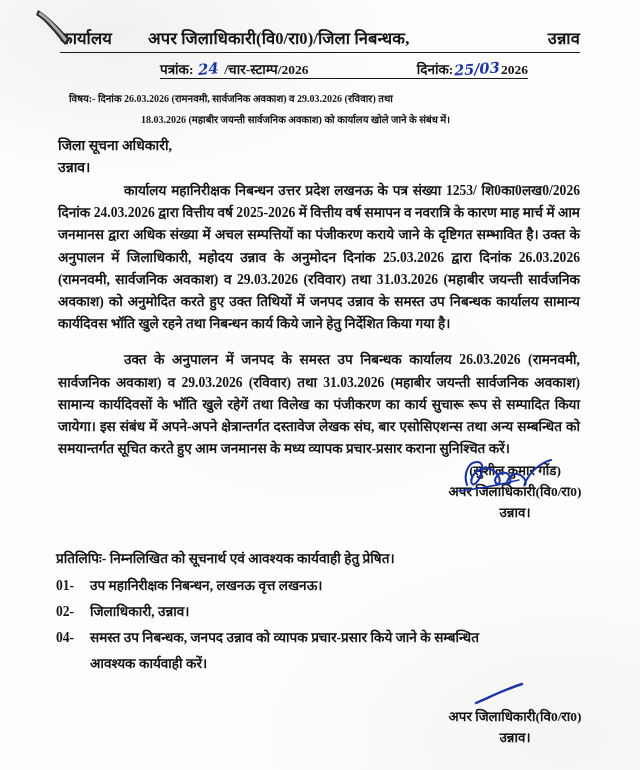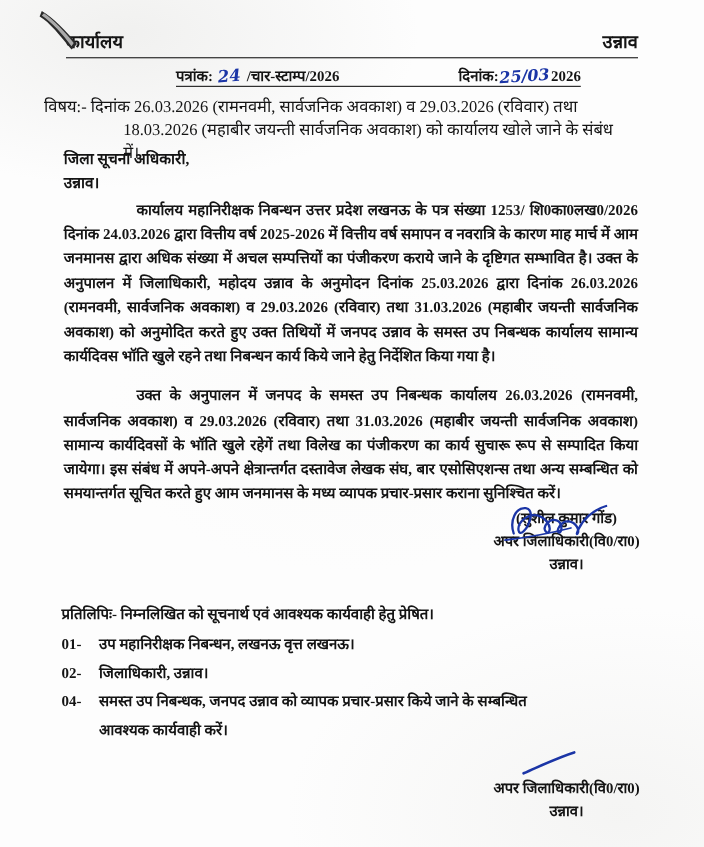--- a/index.html
+++ b/index.html
@@ -115,25 +115,25 @@
     font-size: 14.5px;
     padding: 0 1px;
     display: inline-block;
     transform: rotate(-4deg);
   }
   .date-year { }
 
   
   .subject {
     position: absolute;
-    left: 40px;
+    left: 69px;
     top: 88px;
     width: 520px;
-    font-size: 15px;
-    font-weight: 400;
+    font-size: 10px;
+    font-weight: 700;
     line-height: 21px;
   }
   .subject-l2 { padding-left: 72px; }
 
   
   .addressee {
     position: absolute;
     left: 58px;
     top: 135px;
     font-size: 14px;
@@ -234,20 +234,21 @@
   <svg class="clip-artifact" viewBox="0 0 46 40">
     <path d="M4,2 C14,8 26,20 36,32 L31,37 C21,25 11,12 2,7 Z" fill="#2a2a2a"></path>
     <path d="M6,4 C15,10 25,21 33,31 L31,34 C23,23 13,12 4,6 Z" fill="#f0f0f0" opacity="0.65"></path>
   </svg>
 
   <div class="content">
 
     <div class="letterhead">
       <div class="letterhead-row">
         <span class="lh-office">कार्यालय</span>
+        <span class="lh-designation">अपर जिलाधिकारी(वि0/रा0)/जिला निबन्धक,</span>
         <span class="lh-district">उन्नाव</span>
       </div>
       <div class="rule-full"></div>
     </div>
 
     <div class="refline">
       <span class="ref-label">पत्रांक:</span>
       <span class="ref-hand">24</span>
       <span class="ref-tail">/चार-स्टाम्प/2026</span>
       <span class="date-group">

